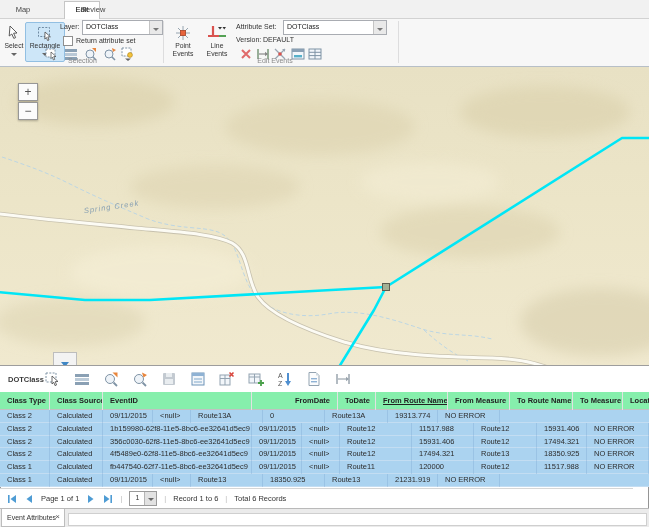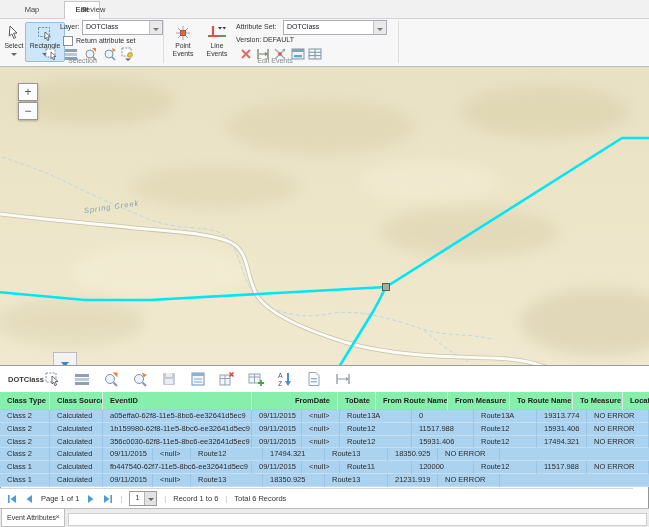--- a/index.html
+++ b/index.html
@@ -64,21 +64,21 @@
         box-sizing:border-box;font-size:7px;color:#333;line-height:17px;padding-left:5px;}
   .btab .x{position:absolute;right:4px;top:0;font-size:8px;color:#555;line-height:16px;}
   .btabwell{position:absolute;left:68px;right:2px;top:4px;height:13px;background:#fff;border:1px solid #cfcfcf;box-sizing:border-box;}
 </style>
 </head>
 <body>
 
 <div class="screen">
 
   <div class="tabbar">
-    <div class="tab" style="left:18px;width:28px;">Map</div>
+    <div class="tab" style="left:9px;width:28px;">Map</div>
     <div class="tab active" style="left:28px;width:34px;margin-left:36px;">Edit</div>
     <div class="tab" style="left:76px;width:34px;text-align:center;">Review</div>
   </div>
 
   <div class="ribbon">
 
     <div class="bigbtn" style="left:2px;width:22px;">
       <span class="bicon">
         <svg width="16" height="16" viewBox="0 0 16 16">
             <path d="M4 1 L11 8 L7.6 8.2 L9.6 12.6 L7.8 13.4 L5.8 9 L3.2 11 Z" fill="#fff" stroke="#4a4a4a" stroke-width="0.9"></path>
@@ -348,31 +348,30 @@
         </svg>
     </span>
   </div>
 
   <div class="ghead">
       <div class="th" style="width: 50px;">Class Type</div>
       <div class="th" style="width: 53px;">Class Source</div>
       <div class="th" style="width: 149px;">EventID</div>
       <div class="th" style="width: 50px; margin-left: 36px;">FromDate</div>
       <div class="th" style="width: 38px;">ToDate</div>
-      <div class="th" style="width: 72px;">From Route Name</div>
+      <div class="th" style="width: 72px; text-decoration: underline;">From Route Name</div>
       <div class="th" style="width: 62px;">From Measure</div>
       <div class="th" style="width: 63px;">To Route Name</div>
       <div class="th" style="width: 50px;">To Measure</div>
       <div class="th" style="width: 62px;">Location Error</div>
     </div>
   <div class="gbody">
       <div class="tr">
         <div class="td" style="width: 50px;">Class 2</div>
         <div class="td" style="width: 53px;">Calculated</div>
-        <div class="td" style="width: 149px;">a05effa0-62f8-11e5-8bc6-ee32641d5ec9</div>
         <div class="td" style="width: 50px;">09/11/2015</div>
         <div class="td" style="width: 38px;">&lt;null&gt;</div>
         <div class="td" style="width: 72px;">Route13A</div>
         <div class="td" style="width: 62px;">0</div>
         <div class="td" style="width: 63px;">Route13A</div>
         <div class="td" style="width: 50px;">19313.774</div>
         <div class="td" style="width: 62px;">NO ERROR</div>
       </div>
       <div class="tr">
         <div class="td" style="width: 50px;">Class 2</div>
@@ -394,20 +393,21 @@
         <div class="td" style="width: 38px;">&lt;null&gt;</div>
         <div class="td" style="width: 72px;">Route12</div>
         <div class="td" style="width: 62px;">15931.406</div>
         <div class="td" style="width: 63px;">Route12</div>
         <div class="td" style="width: 50px;">17494.321</div>
         <div class="td" style="width: 62px;">NO ERROR</div>
       </div>
       <div class="tr">
         <div class="td" style="width: 50px;">Class 2</div>
         <div class="td" style="width: 53px;">Calculated</div>
+        <div class="td" style="width: 149px;">4f5489e0-62f8-11e5-8bc6-ee32641d5ec9</div>
         <div class="td" style="width: 50px;">09/11/2015</div>
         <div class="td" style="width: 38px;">&lt;null&gt;</div>
         <div class="td" style="width: 72px;">Route12</div>
         <div class="td" style="width: 62px;">17494.321</div>
         <div class="td" style="width: 63px;">Route13</div>
         <div class="td" style="width: 50px;">18350.925</div>
         <div class="td" style="width: 62px;">NO ERROR</div>
       </div>
       <div class="tr">
         <div class="td" style="width: 50px;">Class 1</div>

